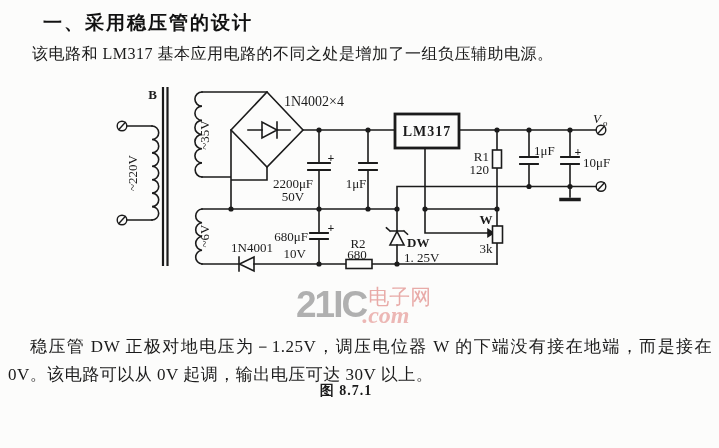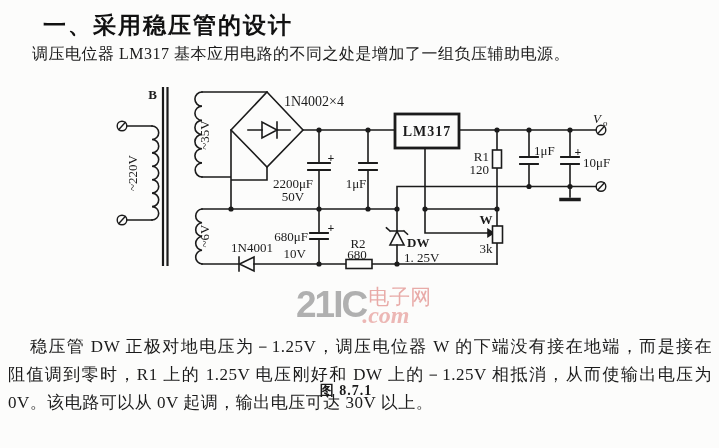--- a/index.html
+++ b/index.html
@@ -1,19 +1,19 @@
 <!DOCTYPE html>
 <html><head>
 <meta charset="utf-8">
 <style>
   html,body{margin:0;padding:0;background:#e8e8e8;}
   #page{position:relative;width:719px;height:448px;background:#fcfcfb;overflow:hidden;
         font-family:"Liberation Serif","DejaVu Serif",serif;color:#1b1b1b;}
   #heading{position:absolute;left:43px;top:10px;font-family:"Liberation Sans","DejaVu Sans",sans-serif;
-        font-weight:bold;font-size:23px;letter-spacing:2px;color:#111;}
+        font-weight:bold;font-size:19px;letter-spacing:2px;color:#111;}
   #intro{position:absolute;left:32px;top:44px;font-size:16px;letter-spacing:0.5px;}
   #figure-wrap{position:absolute;left:0;top:82px;width:719px;height:240px;}
   #watermark{position:absolute;left:296px;top:204px;opacity:0.55;z-index:1;line-height:1;pointer-events:none;}
   #wm-brand{font-family:"Liberation Sans","DejaVu Sans",sans-serif;font-weight:bold;
         font-size:37px;letter-spacing:-2px;display:inline-block;vertical-align:top;}
   #wm-right{display:inline-block;margin-left:2px;vertical-align:top;}
   #wm-site{font-family:"Liberation Sans","DejaVu Sans",sans-serif;font-weight:normal;font-size:21px;display:block;}
   #wm-domain{font-family:"Liberation Serif","DejaVu Serif",serif;font-weight:bold;font-style:italic;
         font-size:24px;display:block;margin-top:-4px;margin-left:-6px;}
   #circuit-svg{position:absolute;left:0;top:0;z-index:2;}
@@ -24,21 +24,21 @@
   .pline.justify{text-align:justify;text-align-last:justify;white-space:normal;height:28px;overflow:hidden;}
   .pline.first{text-indent:22px;}
   svg text{font-family:"Liberation Serif","DejaVu Serif",serif;fill:#1b1b1b;}
 </style>
 </head>
 <body>
 
 <div id="page">
 
   <div id="heading">一、采用稳压管的设计</div>
-  <div id="intro">调压电位器 LM317 基本应用电路的不同之处是增加了一组负压辅助电源。</div>
+  <div id="intro">该电路和 LM317 基本应用电路的不同之处是增加了一组负压辅助电源。</div>
 
   <div id="figure-wrap">
 
     <div id="watermark">
       <span id="wm-brand" style="color:#737373;">21IC</span><span id="wm-right"><span id="wm-site" style="color:#d96a66;">电子网</span><span id="wm-domain" style="color:#e0807c;">.com</span></span>
     </div>
 
     <svg id="circuit-svg" width="719" height="240" viewBox="0 82 719 240">
       <g stroke="#1b1b1b" stroke-width="1.6" fill="none" stroke-linecap="square">
 
@@ -154,17 +154,16 @@
       <text x="404" y="262" font-size="13">1. 25V</text>
       <text x="593" y="123" font-size="13" font-style="italic">V</text>
       <text x="603" y="126" font-size="9">o</text>
     </svg>
 
     <div id="caption">图 8.7.1</div>
   </div>
 
   <div id="body-text">
     <div class="pline justify first">稳压管 DW 正极对地电压为－1.25V，调压电位器 W 的下端没有接在地端，而是接在</div>
-    <div class="pline justify">阻值调到零时，R1 上的 1.25V 电压刚好和 DW 上的－1.25V 相抵消，从而使输出电压为</div>
     <div class="pline">0V。该电路可以从 0V 起调，输出电压可达 30V 以上。</div>
   </div>
 
 </div>
 
 </body></html>

